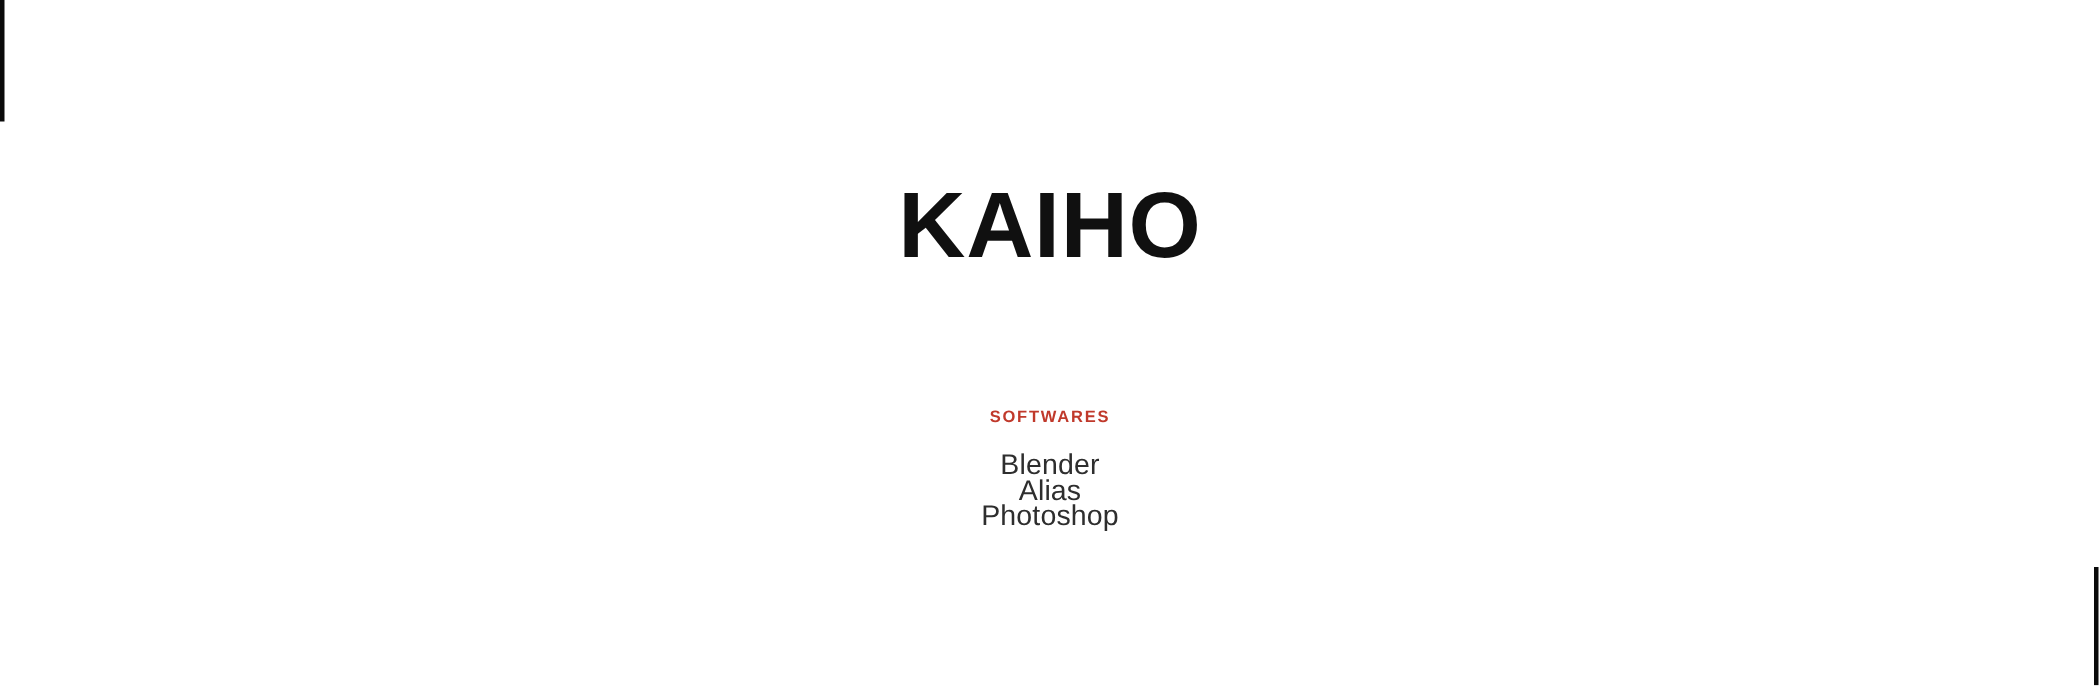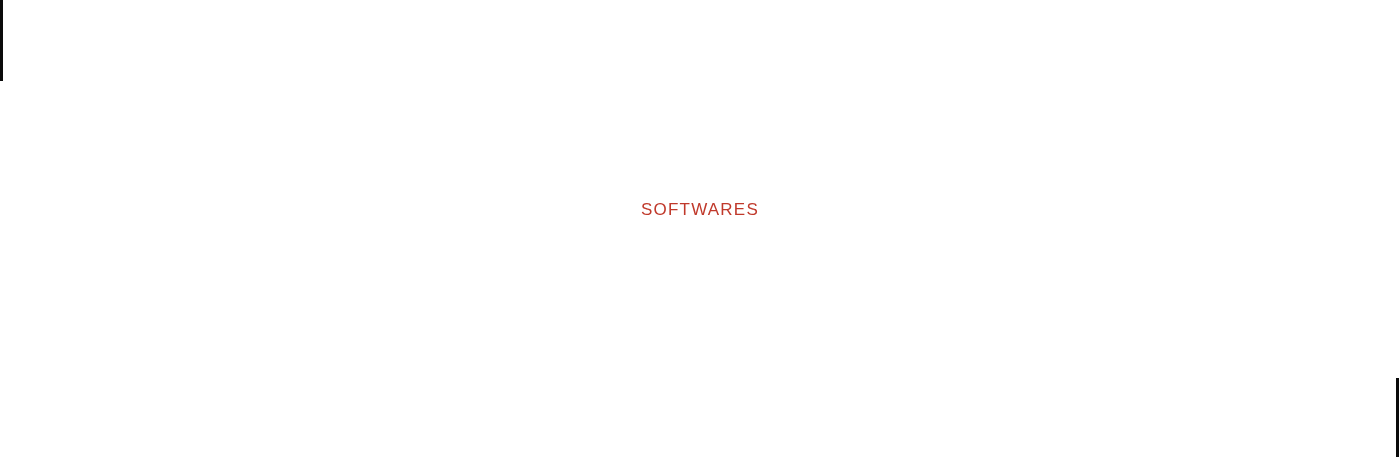--- a/index.html
+++ b/index.html
@@ -80,24 +80,24 @@
     white-space: nowrap;
   }
 
   
   .software-block {
     margin-top: 81px;
     text-align: center;
   }
 
   .software-heading {
-    margin: 0;
-    font-size: 17px;
+    margin: 10px;
+    font-size: 11px;
     line-height: 1;
-    font-weight: 400;
+    font-weight: 700;
     letter-spacing: 1.2px;
     color: #c0392b;
     text-transform: uppercase;
   }
 
   .software-list {
     list-style: none;
     margin: 18px 0 0 0;
     padding: 0;
   }
@@ -114,20 +114,26 @@
 <body>
 
 <div class="page">
 
   <div class="edge-rule edge-rule--left"></div>
   <div class="edge-rule edge-rule--right"></div>
 
   <div class="content">
 
     <div class="title-block">
+      <h1 class="project-title">KAIHO</h1>
     </div>
 
     <div class="software-block">
       <h3 class="software-heading">SOFTWARES</h3>
+      <ul class="software-list">
+        <li>Blender</li>
+        <li>Alias</li>
+        <li>Photoshop</li>
+      </ul>
     </div>
 
   </div>
 </div>
 
 </body></html>

